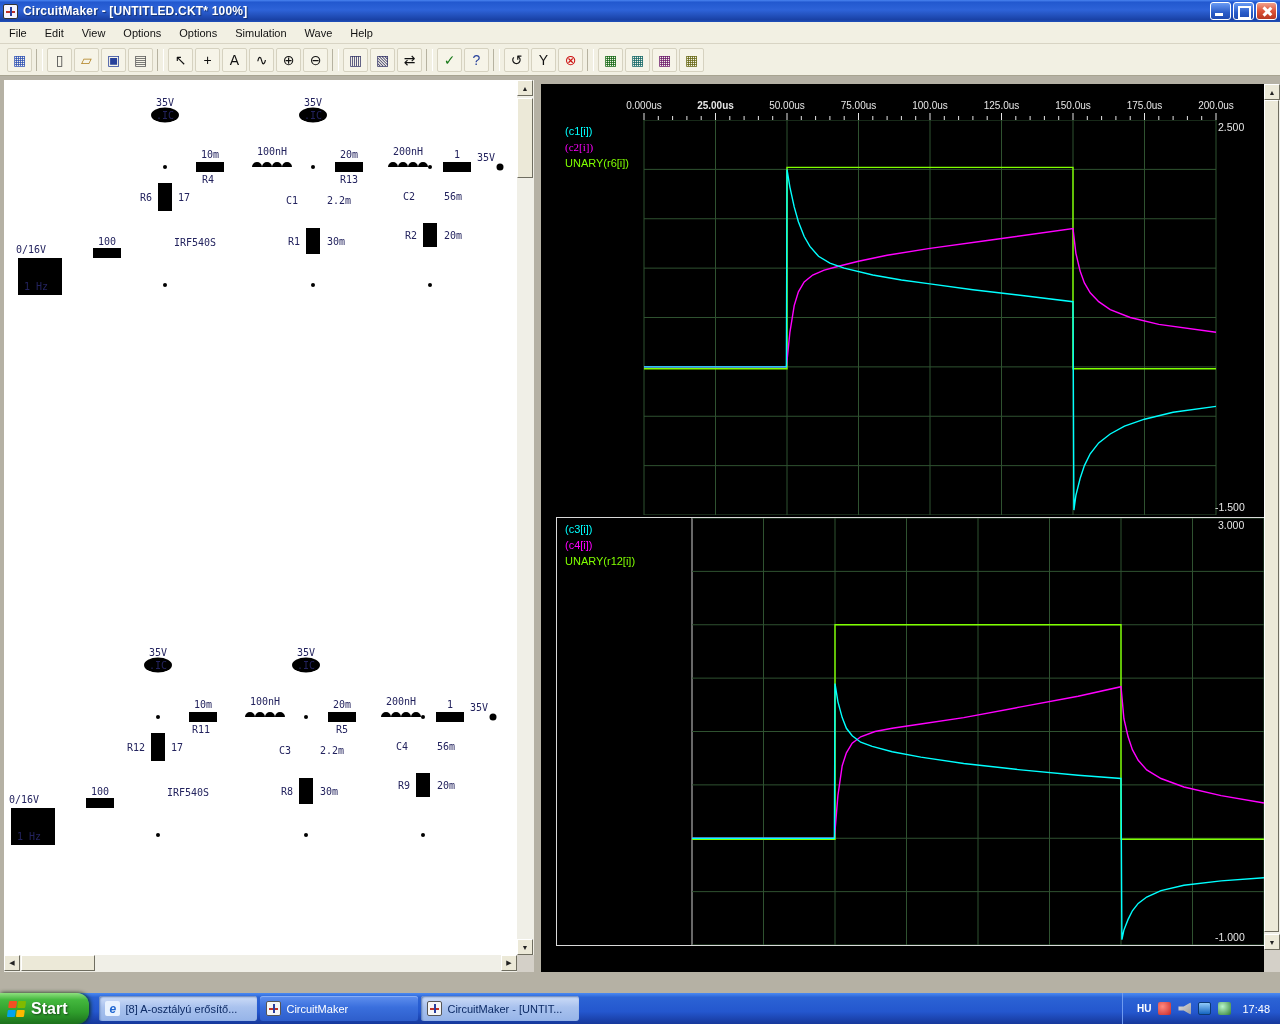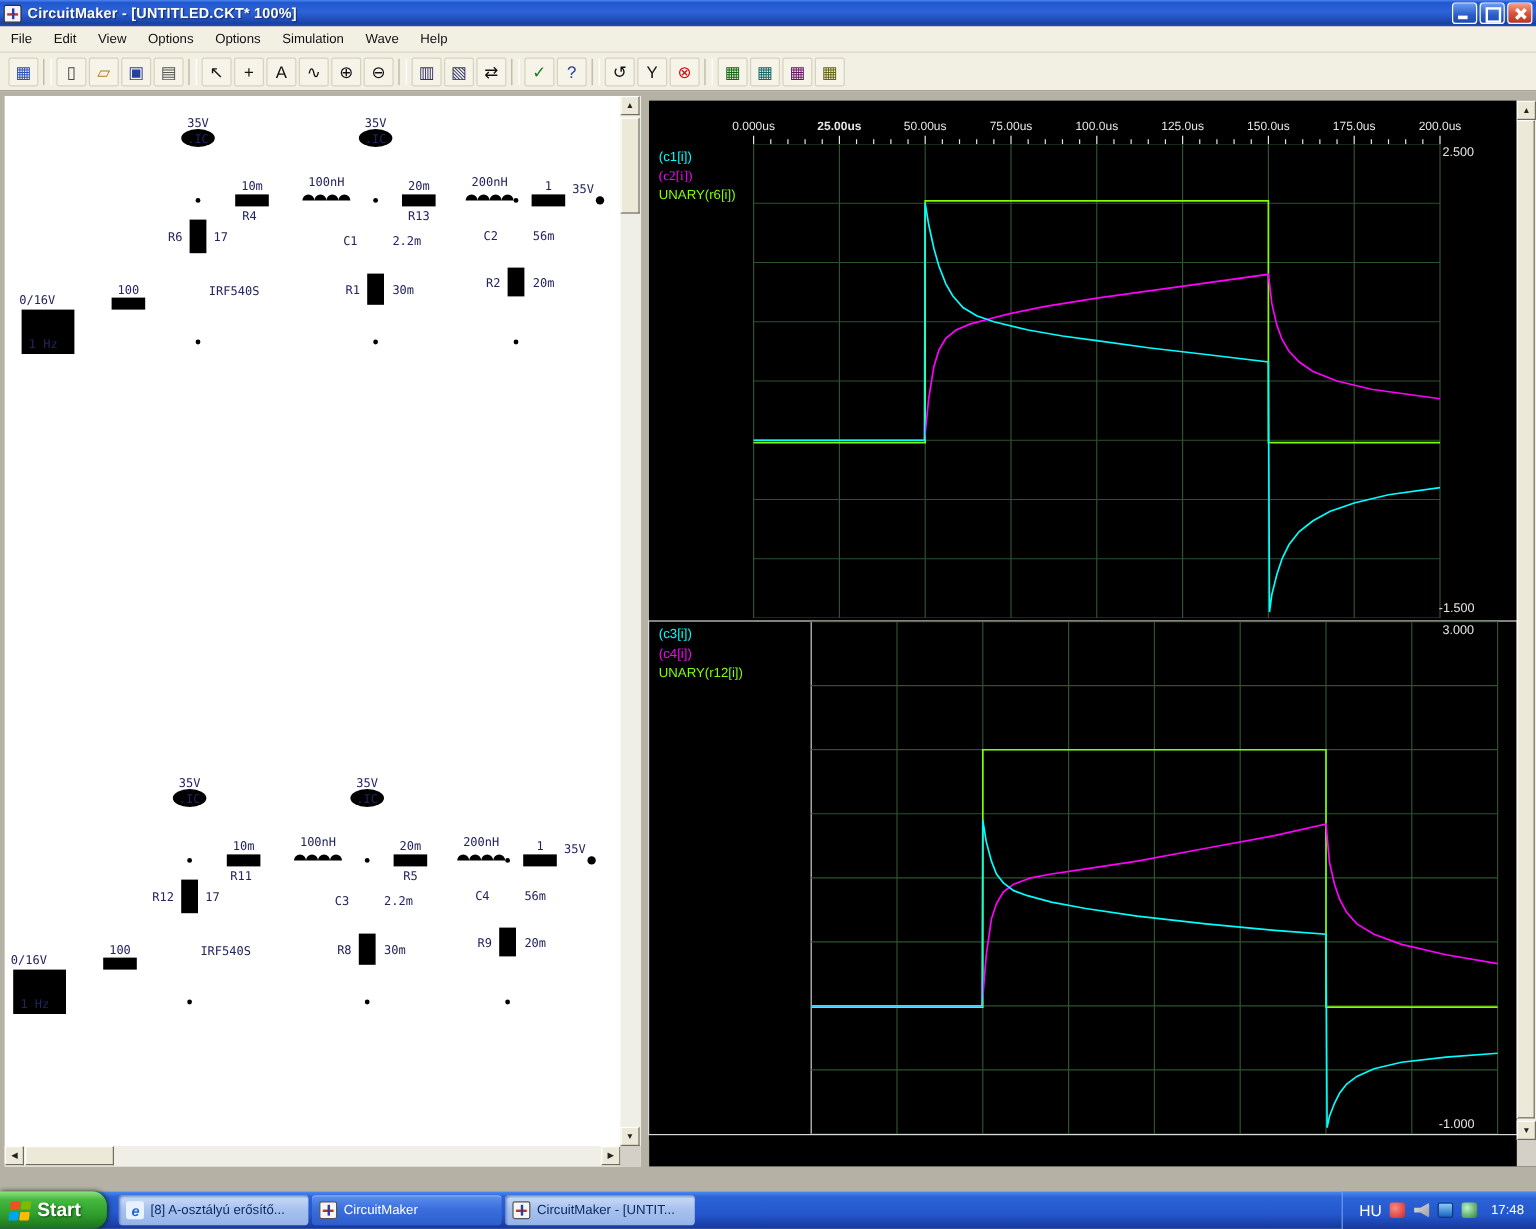--- a/index.html
+++ b/index.html
@@ -42,21 +42,21 @@
 
   
   .sb-v{position:absolute;background:#f0efe7;}
   .sb-btn{position:absolute;width:16px;height:16px;background:#ece9d8;
     border:1px solid;border-color:#fff #6f6d60 #6f6d60 #fff;color:#222;font-size:7px;
     display:flex;align-items:center;justify-content:center;}
   .sb-thumb{position:absolute;background:#ece9d8;border:1px solid;border-color:#fff #6f6d60 #6f6d60 #fff;}
 
   
   .wave-window{position:absolute;left:541px;top:84px;width:739px;height:888px;background:#000;}
-  .wave-plots{position:absolute;left:0;top:0;width:723px;height:866px;background:#000;}
+  .wave-plots{position:absolute;left:16px;top:0;width:723px;height:866px;background:#000;}
   .wave-ruler{position:absolute;left:0;top:0;width:723px;height:36px;}
   .rlab{position:absolute;top:16px;width:48px;text-align:center;color:#e6e6e6;font-size:10px;}
   .plot{position:absolute;left:0;width:723px;background:#000;}
   .plot.selected{box-shadow:0 0 0 1px #d9d9d9;padding-left:48px;}
   .legend{position:absolute;left:8px;top:3px;font-size:11px;line-height:16px;}
   .legend div{white-space:nowrap;}
   .ylab{position:absolute;color:#e6e6e6;font-size:10.5px;}
   .ytop{top:1px;left:661px;}  .ybot{bottom:2px;left:658px;}
   .tab-bar{position:absolute;left:0;top:866px;width:723px;height:22px;background:#fff;
     border-top:1px solid #222;display:flex;align-items:flex-start;}
@@ -82,21 +82,21 @@
   .task-btn.normal{background:linear-gradient(180deg,#5f90ef,#3a6fdd 45%,#2e5ecb);box-shadow:inset 0 1px 0 #88aef5;}
   .task-btn.active{background:linear-gradient(180deg,#cfdef8,#a9c2ee 45%,#96b4e8);color:#0d2b66;
     box-shadow:inset 1px 1px 2px #5a7ab4;}
   .task-ico{width:15px;height:15px;flex:0 0 15px;border-radius:2px;display:flex;align-items:center;justify-content:center;}
   .ico-ie{background:#e8f2ff;color:#1f66d0;font-weight:bold;font-style:italic;font-size:12px;}
   .ico-cm{background:#f6f6f6;border:1px solid #555;position:relative;}
   .ico-cm::before{content:"";position:absolute;left:2px;top:6px;width:9px;height:2px;background:#c03028;}
   .ico-cm::after{content:"";position:absolute;left:6px;top:2px;width:2px;height:9px;background:#2a3e9e;}
   .tray{margin-left:auto;height:31px;display:flex;align-items:center;gap:7px;padding:0 10px 0 14px;
     border-left:1px solid #6f9bf0;background:linear-gradient(180deg,#4a8af3,#2b63d5 18%,#2457ce 62%,#16389b);}
-  .lang{font-size:13px;font-weight:normal;}
+  .lang{font-size:10px;font-weight:bold;}
   .tray-ic{width:13px;height:13px;border-radius:2px;}
   .clock{font-size:11px;margin-left:4px;}
 </style>
 </head>
 <body>
 
 <div class="title-bar">
   <div class="app-icon"></div>
   <div class="title-text">CircuitMaker - [UNTITLED.CKT* 100%]</div>
   <div class="win-controls">

